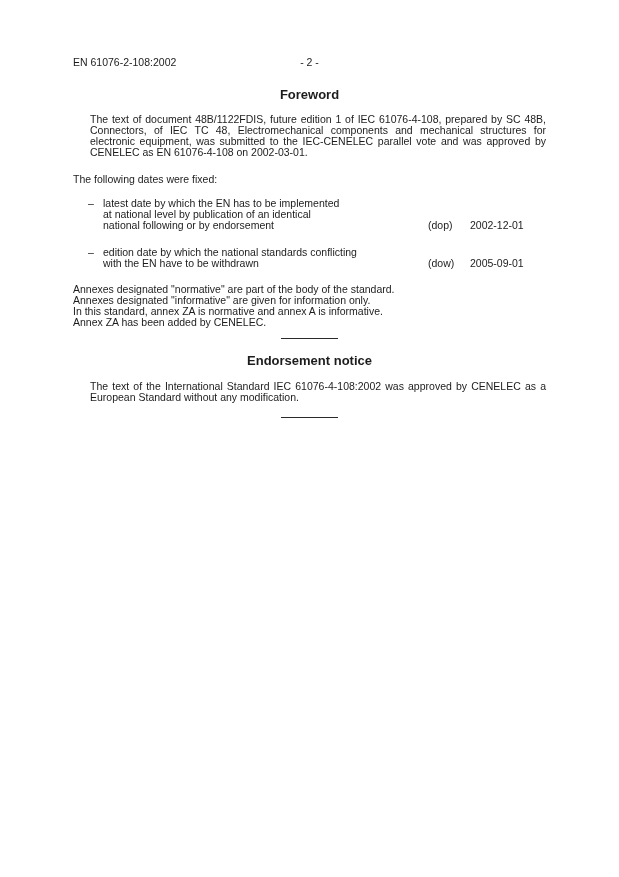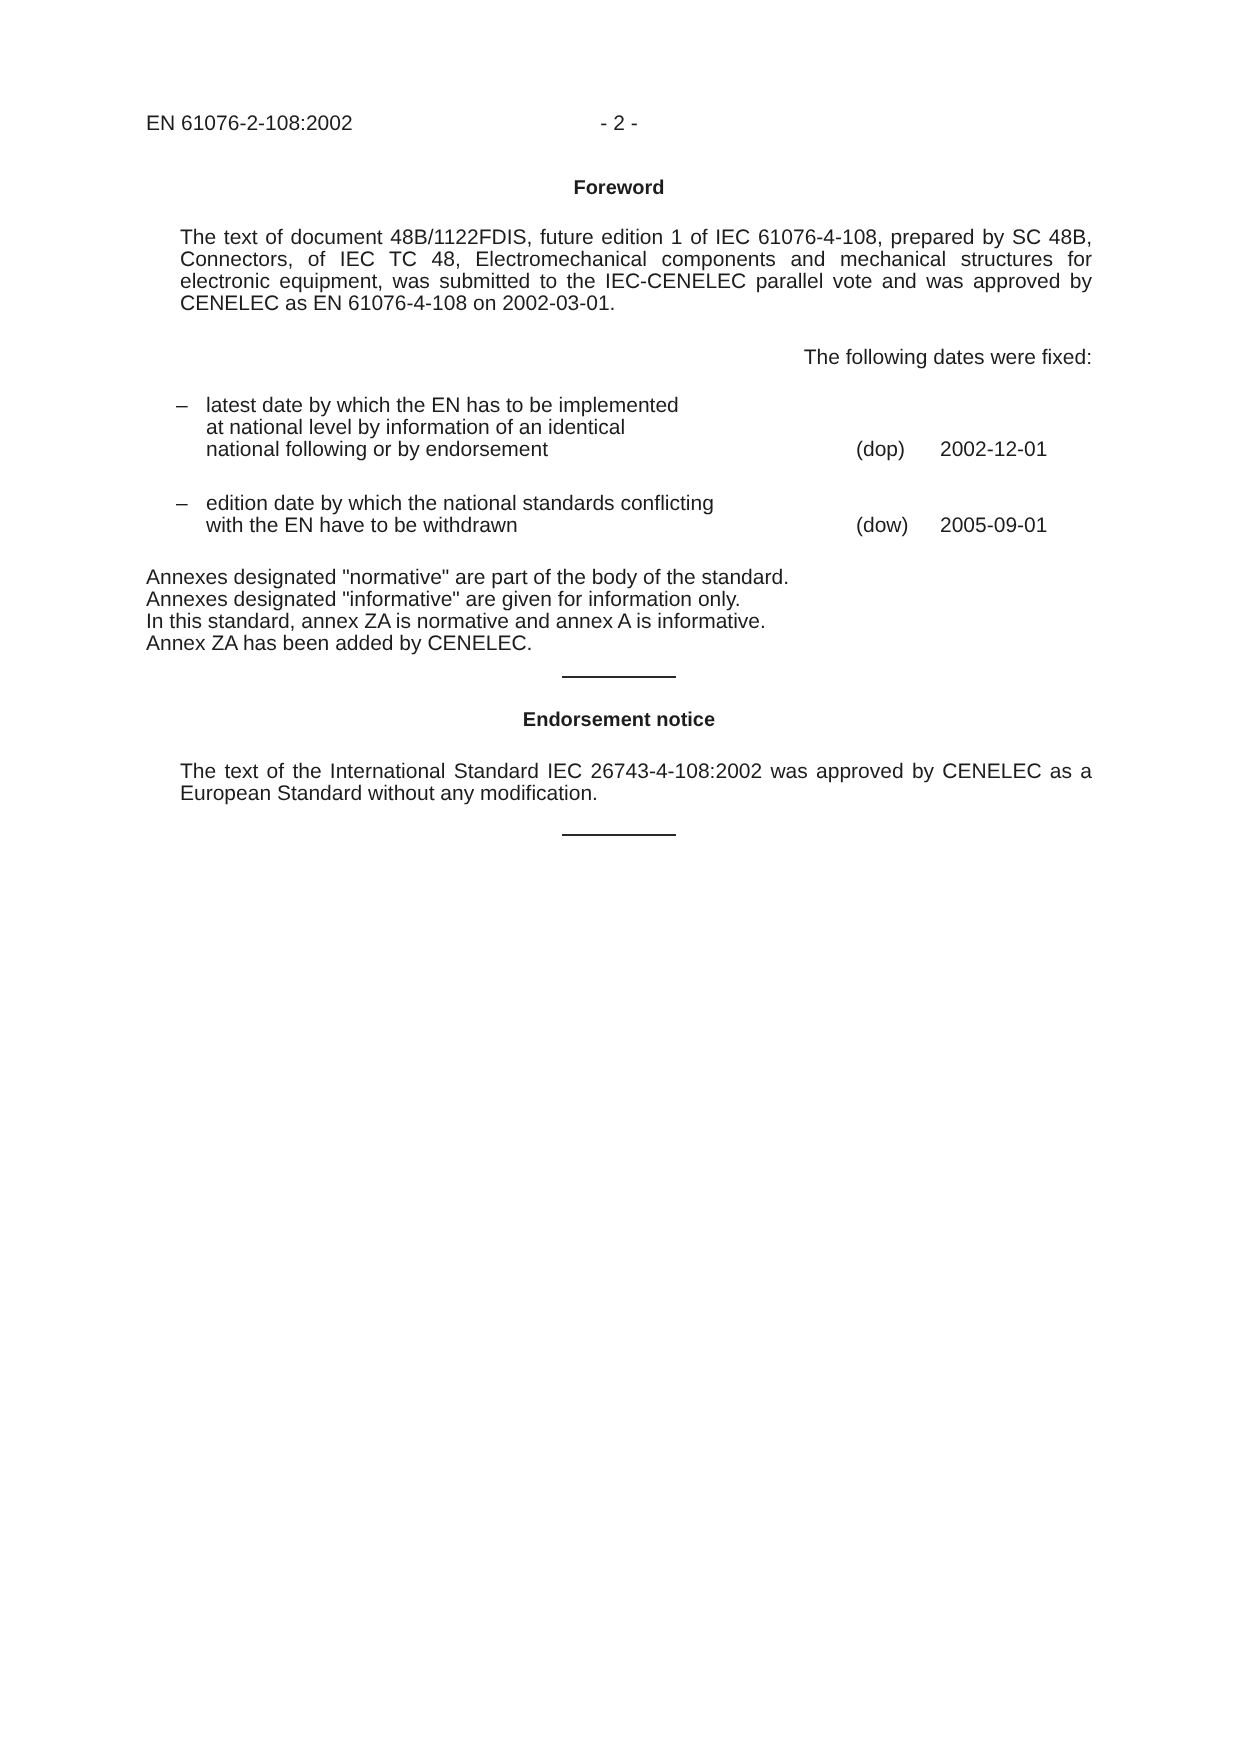--- a/index.html
+++ b/index.html
@@ -32,29 +32,29 @@
     position: absolute;
     left: 0;
     right: 0;
     top: 0;
     text-align: center;
   }
   .sect-title {
     margin: 0;
     text-align: center;
     font-weight: bold;
-    font-size: 10px;
+    font-size: 13px;
     line-height: 11px;
   }
   .title-foreword { margin-top: 21px; }
   .title-endorsement { margin-top: 16px; text-align: center; }
   p { margin: 0; }
   .just { text-align: justify; margin-left: 17px; }
   .para1 { margin-top: 14px; }
-  .dates-intro { margin-top: 16px; text-align: right; }
+  .dates-intro { margin-top: 16px; }
   .date-item {
     position: relative;
     margin-top: 13px;
   }
   .date-item.second { margin-top: 16px; }
   .date-item .dash {
     position: absolute;
     left: 15px;
     top: 0;
   }
@@ -97,21 +97,21 @@
     <h1 class="sect-title title-foreword">Foreword</h1>
 
     <p class="just para1">The text of document 48B/1122FDIS, future edition 1 of IEC 61076-4-108, prepared by SC 48B, Connectors, of IEC TC 48, Electromechanical components and mechanical structures for electronic equipment, was submitted to the IEC-CENELEC parallel vote and was approved by CENELEC as EN 61076-4-108 on 2002-03-01.</p>
 
     <p class="dates-intro">The following dates were fixed:</p>
 
     <div class="date-item">
       <span class="dash">–</span>
       <div class="dlines">
         <div>latest date by which the EN has to be implemented</div>
-        <div>at national level by information of an identical</div>
+        <div>at national level by publication of an identical</div>
         <div>national following or by endorsement</div>
       </div>
       <span class="abbr">(dop)</span>
       <span class="dval">2002-12-01</span>
     </div>
 
     <div class="date-item second">
       <span class="dash">–</span>
       <div class="dlines">
         <div>edition date by which the national standards conflicting</div>
@@ -125,18 +125,18 @@
       <div>Annexes designated "normative" are part of the body of the standard.</div>
       <div>Annexes designated "informative" are given for information only.</div>
       <div>In this standard, annex ZA is normative and annex A is informative.</div>
       <div>Annex ZA has been added by CENELEC.</div>
     </div>
 
     <div class="divider divider-1"></div>
 
     <h1 class="sect-title title-endorsement">Endorsement notice</h1>
 
-    <p class="just endorse-para">The text of the International Standard IEC 26743-4-108:2002 was approved by CENELEC as a European Standard without any modification.</p>
+    <p class="just endorse-para">The text of the International Standard IEC 61076-4-108:2002 was approved by CENELEC as a European Standard without any modification.</p>
 
     <div class="divider divider-2"></div>
 
   </div>
 </div>
 
 </body></html>

